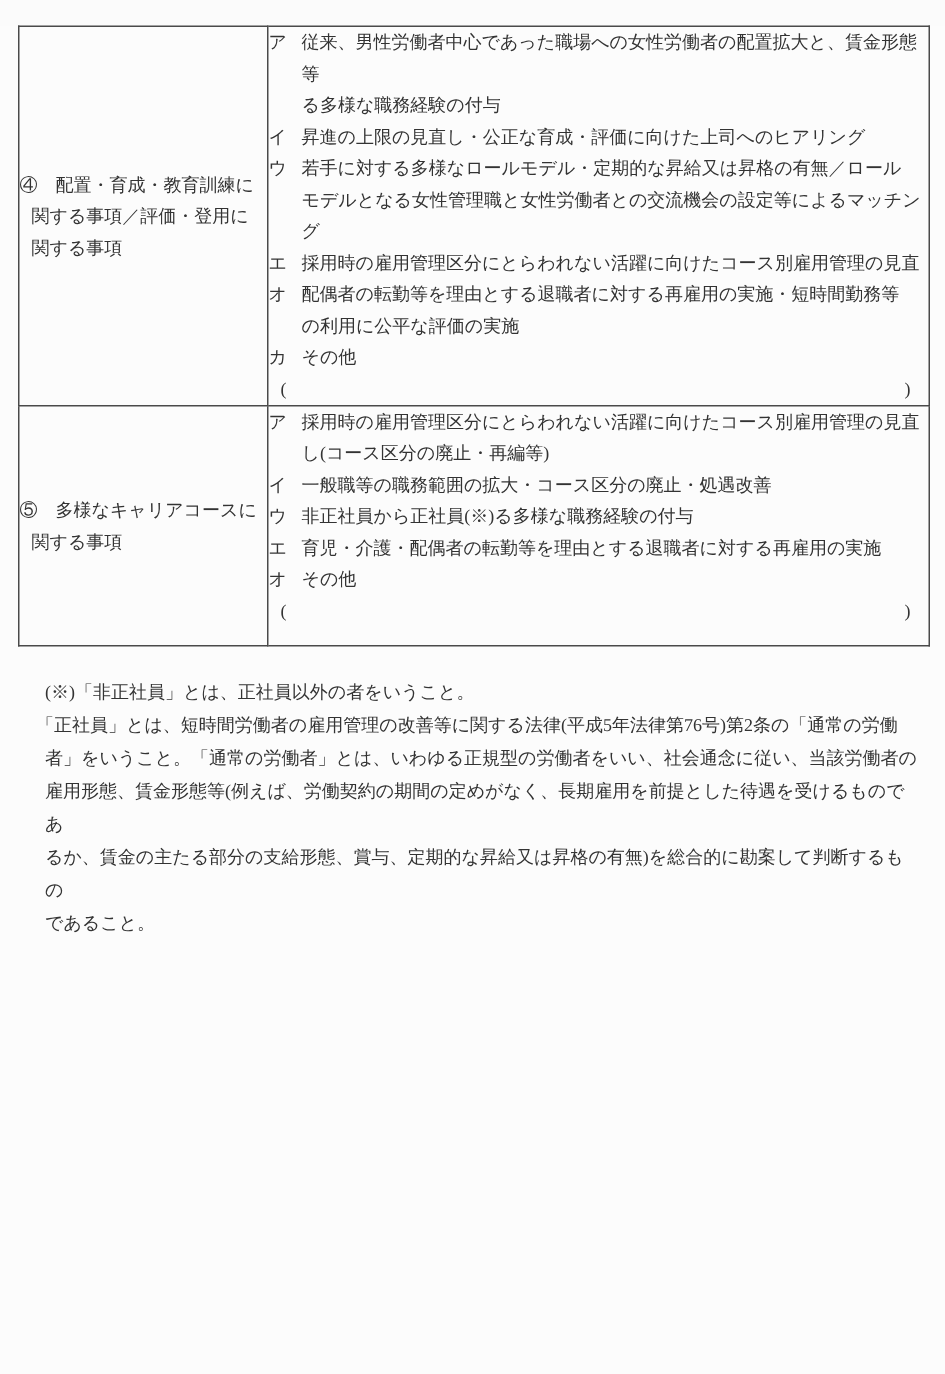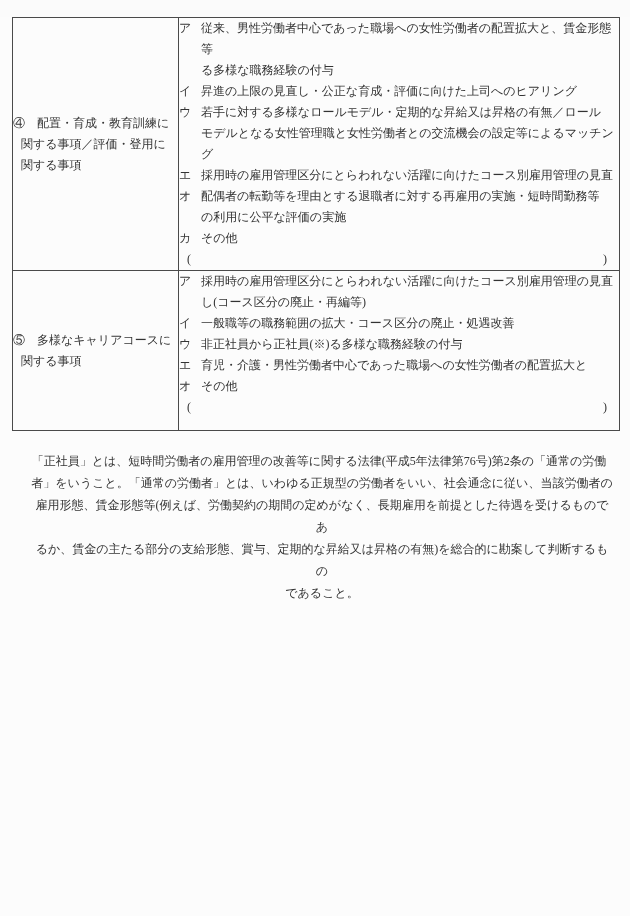--- a/index.html
+++ b/index.html
@@ -67,21 +67,20 @@
   .row2-min { height: 160px; }
   .footnote {
     margin: 19px 16px 0 30px;
     line-height: 22px;
   }
   .fn-line1 { white-space: pre-line; }
   .fn-marker { }
   .fn-body {
     text-indent: -6px;
     white-space: pre-line;
-    text-align: center;
   }
 </style>
 </head>
 <body>
 
 <div class="doc">
 
   <table class="main-table">
     <tbody>
       <tr class="row1-min">
@@ -142,37 +141,38 @@
               <div class="item">
                 <span class="item-label">イ</span>
                 <span class="item-text">一般職等の職務範囲の拡大・コース区分の廃止・処遇改善</span>
               </div>
               <div class="item">
                 <span class="item-label">ウ</span>
                 <span class="item-text">非正社員から正社員(※)る多様な職務経験の付与</span>
               </div>
               <div class="item">
                 <span class="item-label">エ</span>
-                <span class="item-text">育児・介護・男性労働者中心であった職場への女性労働者の配置拡大と</span>
+                <span class="item-text">育児・介護・配偶者の転勤等を理由とする退職者に対する再雇用の実施</span>
               </div>
               <div class="item">
                 <span class="item-label">オ</span>
                 <span class="item-text">その他</span>
               </div>
             </div>
           <div class="blank-line">
             <span>(</span>
             <span>)</span>
           </div>
         </td>
       </tr>
     </tbody>
   </table>
 
   <div class="footnote">
+    <div class="fn-line1"><span class="fn-marker">(※)</span><span>「非正社員」とは、正社員以外の者をいうこと。</span></div>
     <div class="fn-body">「正社員」とは、短時間労働者の雇用管理の改善等に関する法律(平成5年法律第76号)第2条の「通常の労働
 者」をいうこと。「通常の労働者」とは、いわゆる正規型の労働者をいい、社会通念に従い、当該労働者の
 雇用形態、賃金形態等(例えば、労働契約の期間の定めがなく、長期雇用を前提とした待遇を受けるものであ
 るか、賃金の主たる部分の支給形態、賞与、定期的な昇給又は昇格の有無)を総合的に勘案して判断するもの
 であること。</div>
   </div>
 
 </div>
 
 </body></html>

